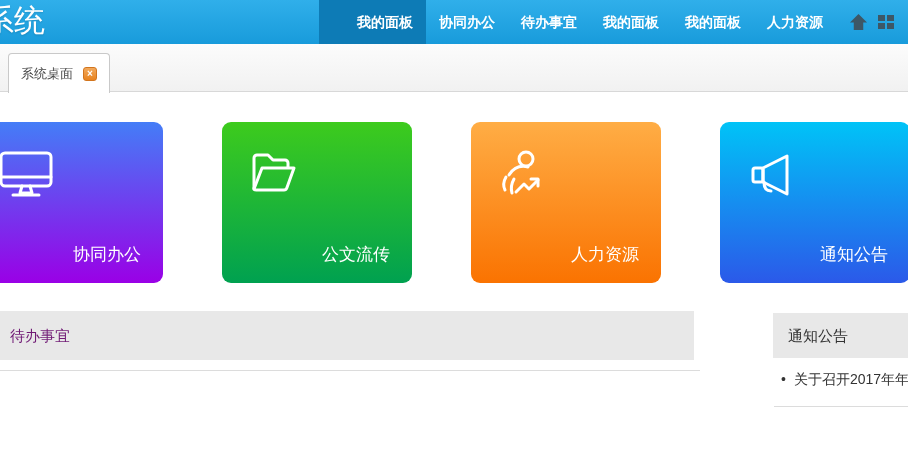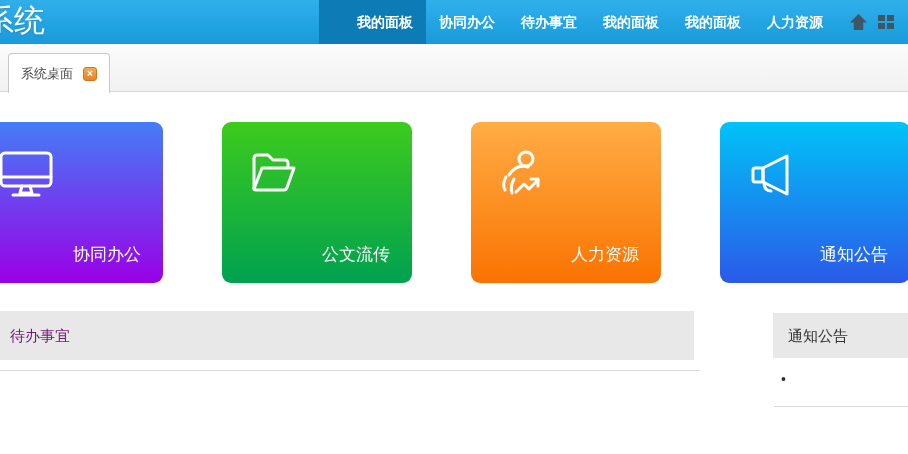--- a/index.html
+++ b/index.html
@@ -164,16 +164,17 @@
     </div>
 
   </div>
 
   <div class="todo-heading">待办事宜</div>
   <div class="todo-line"></div>
 
   <div class="notice-heading">通知公告</div>
   <div class="notice-item">
     <span class="notice-bullet">•</span>
+    <span>关于召开2017年年</span>
   </div>
   <div class="notice-line"></div>
 
 </div>
 
 </body></html>

